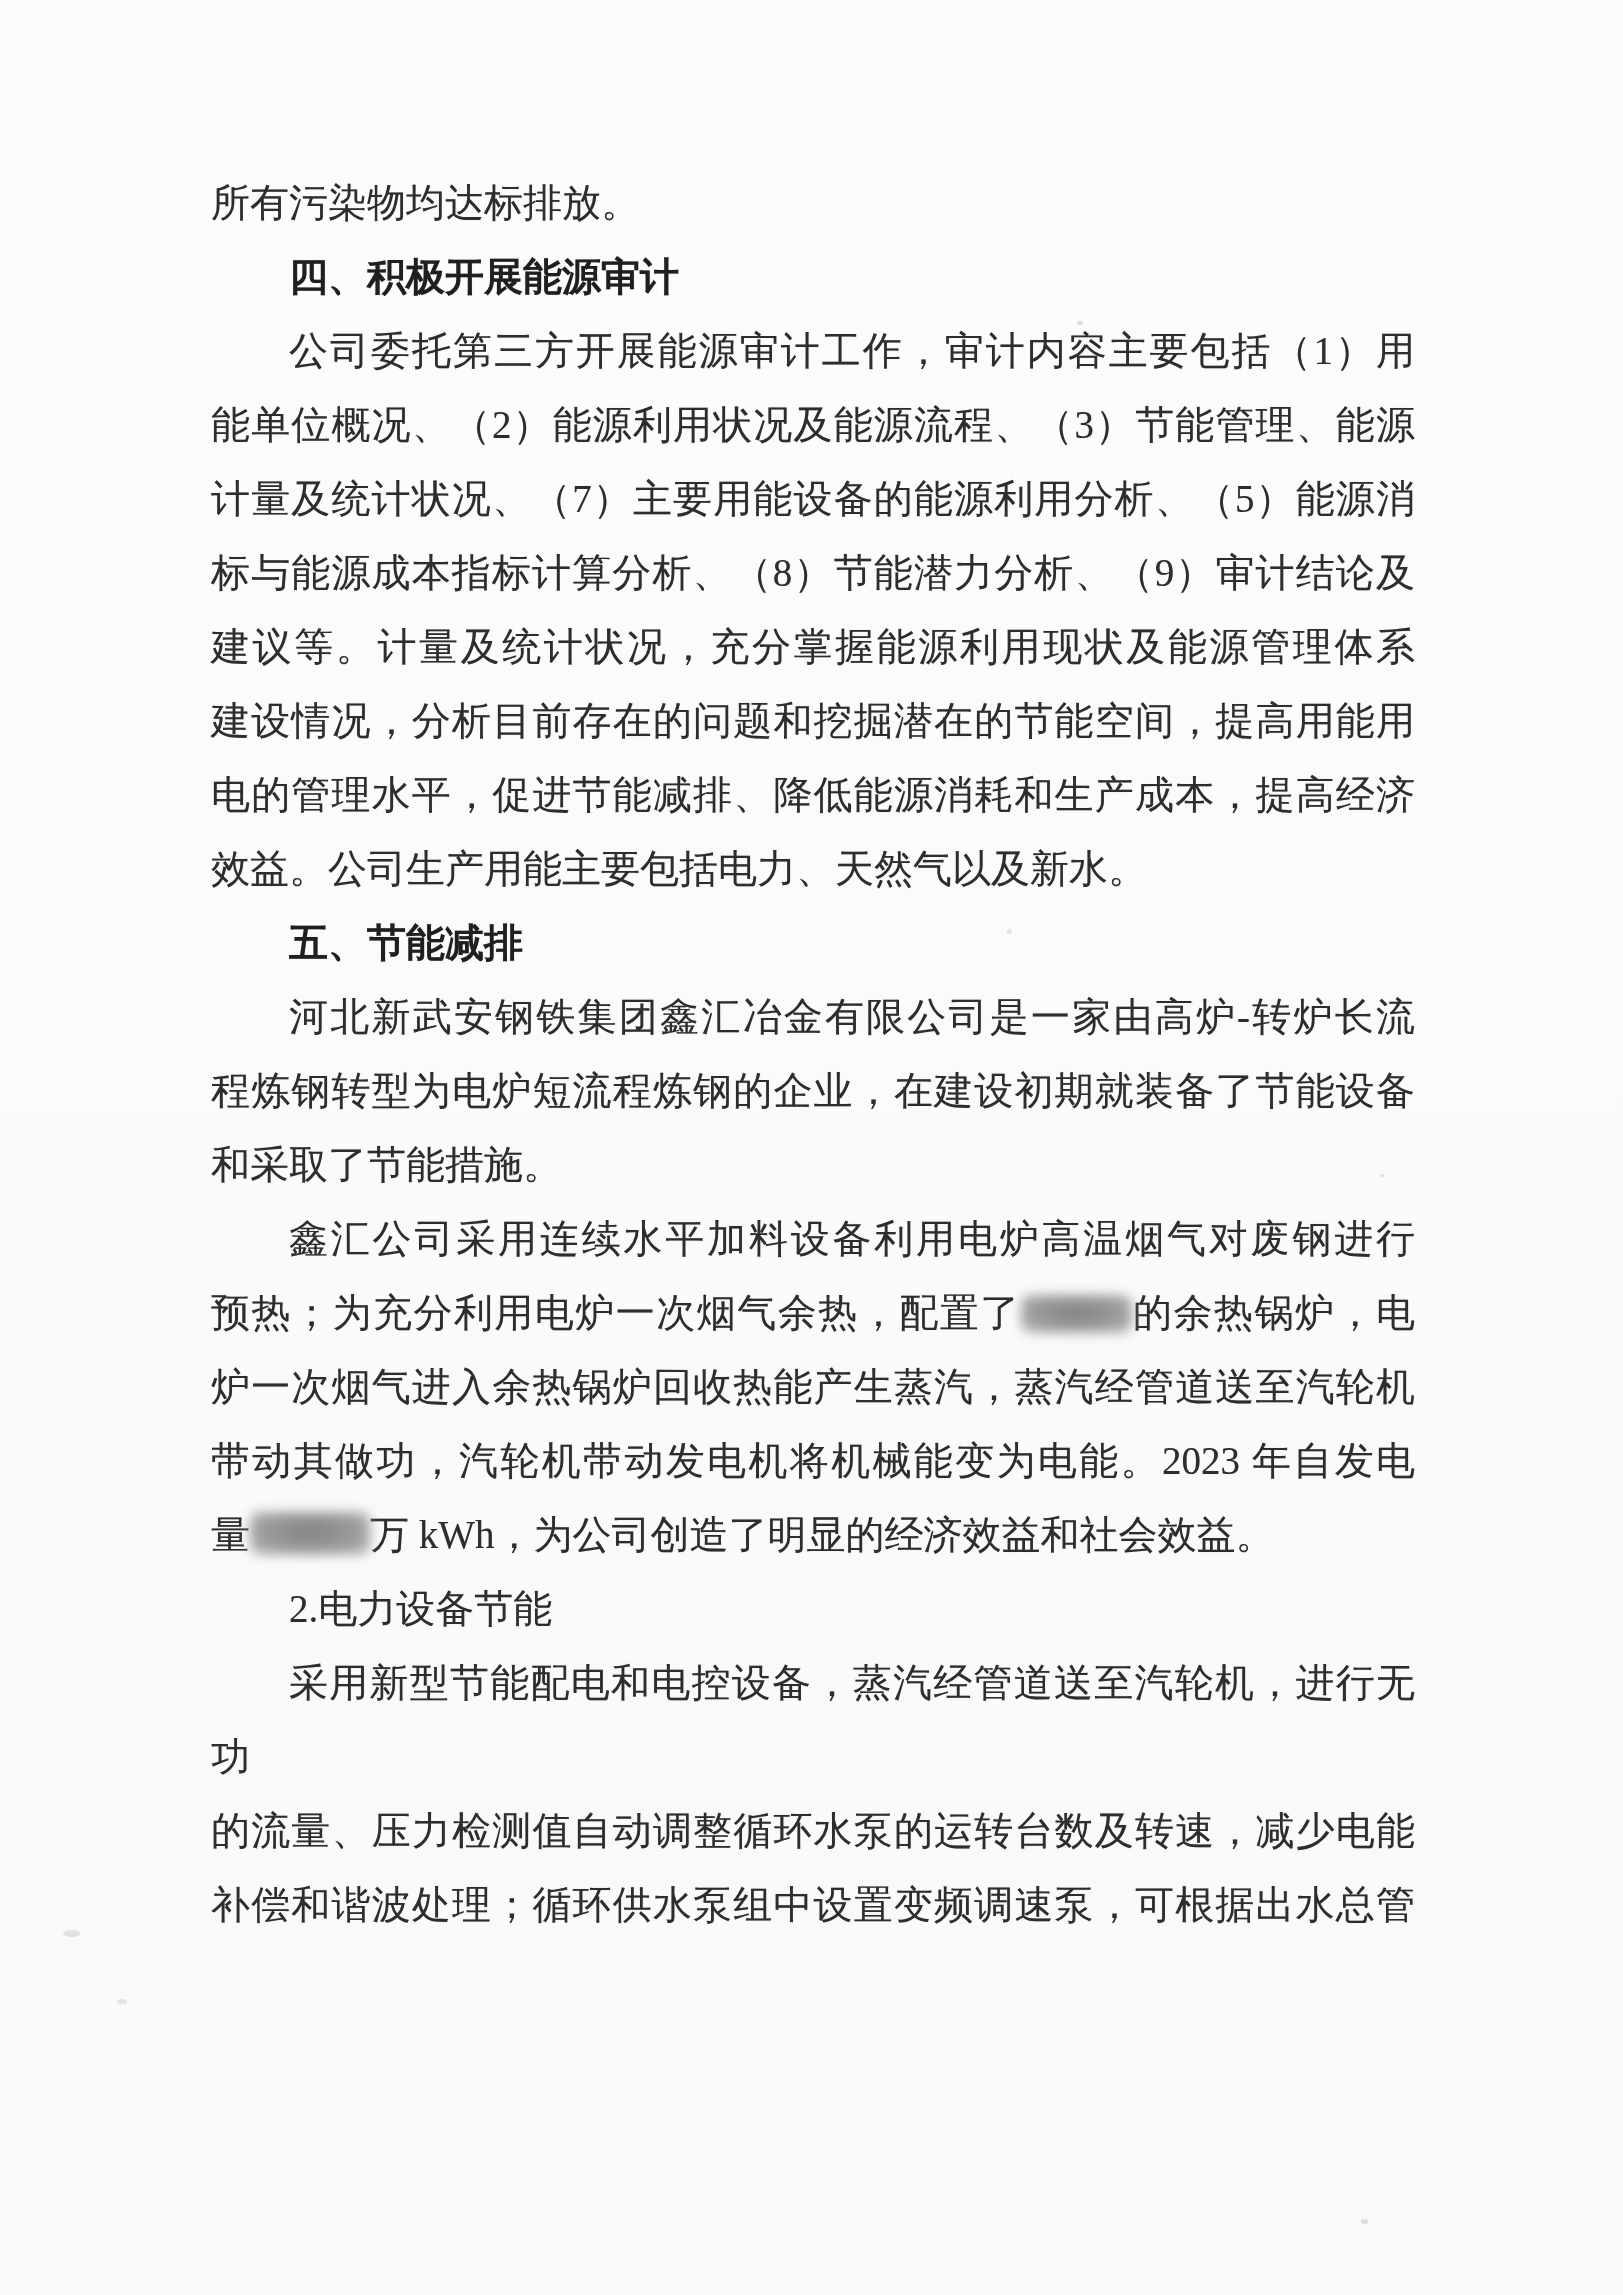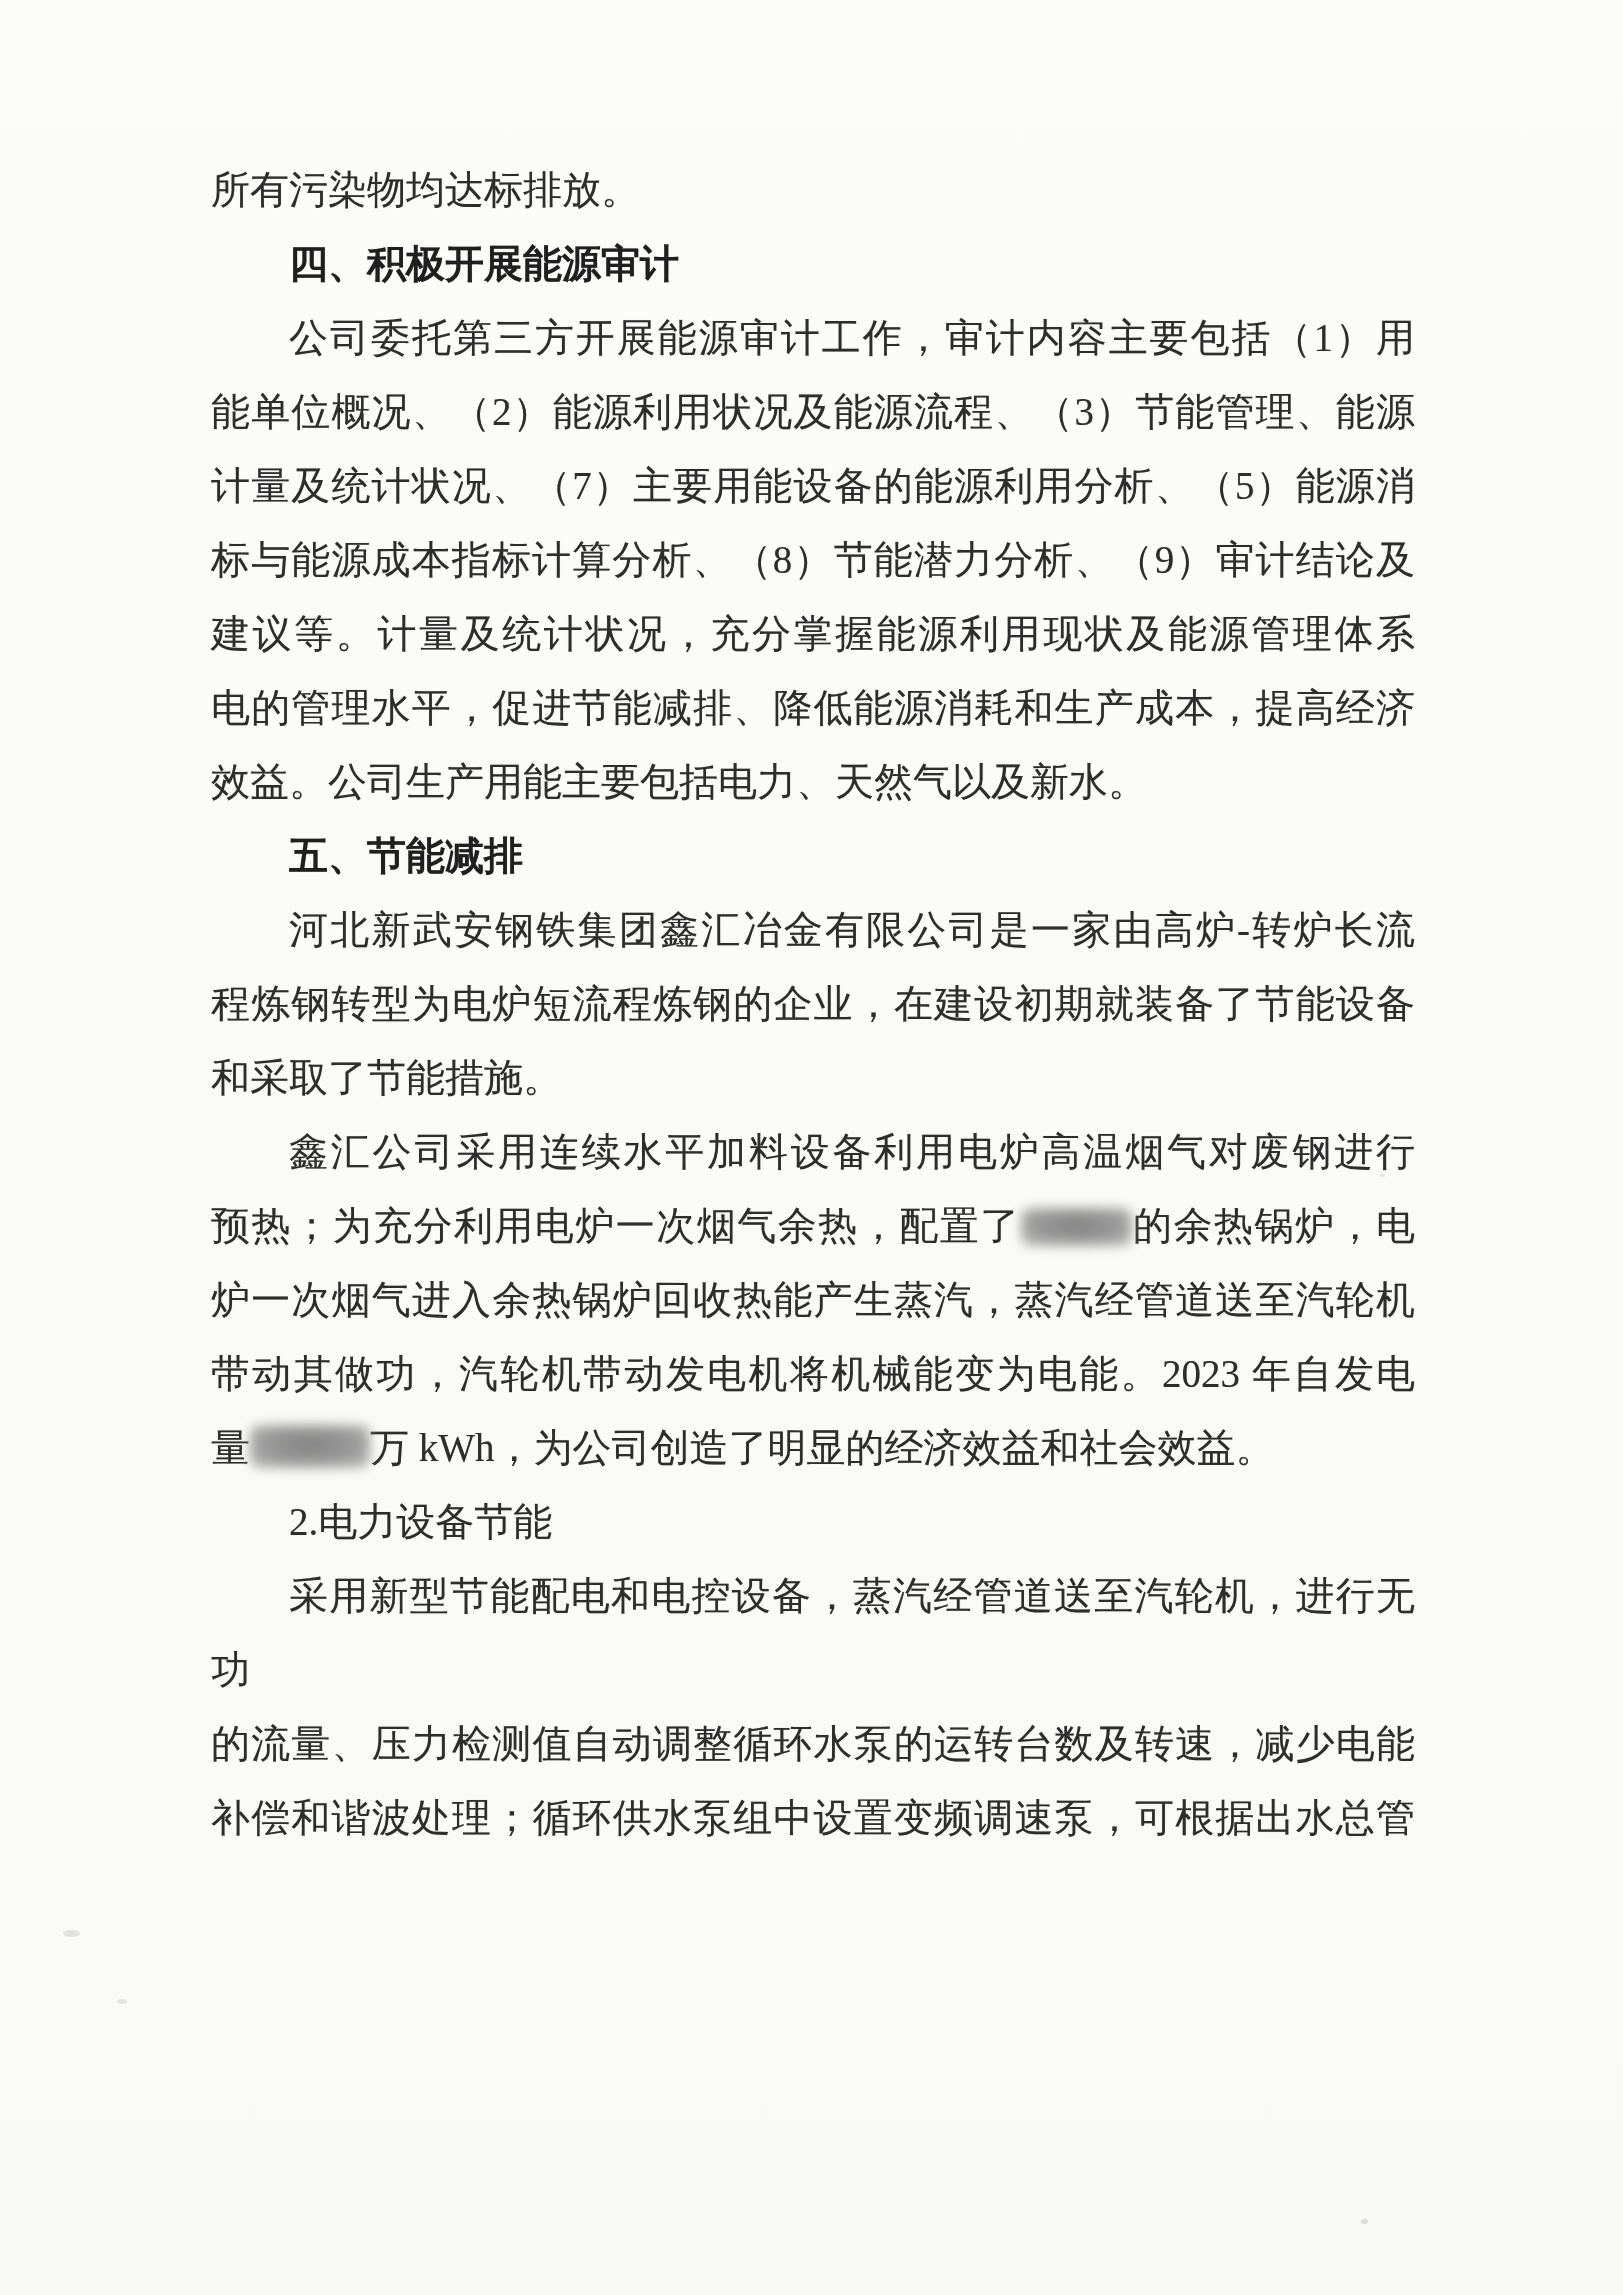--- a/index.html
+++ b/index.html
@@ -12,21 +12,21 @@
     position: relative;
     width: 1623px;
     height: 2295px;
     margin: 0 auto;
     background: linear-gradient(180deg, #fcfcfb 0%, #fafaf8 60%, #f9f9f7 100%);
     overflow: hidden;
   }
   .content {
     position: absolute;
     left: 211px;
-    top: 153px;
+    top: 166px;
     width: 1204px;
     font-family: "Liberation Serif", "DejaVu Serif", serif;
     font-size: 39px;
     line-height: 74px;
     color: #2d2d2d;
     text-shadow: 0 0 0.7px rgba(40,40,40,0.35);
   }
   .line {
     text-align: justify;
     text-align-last: justify;
@@ -64,20 +64,21 @@
 
 <div class="page">
   <div class="content">
       <div class="line paragraph last"><span>所有污染物均达标排放。</span></div>
       <div class="line heading first last"><span>四、积极开展能源审计</span></div>
       <div class="line paragraph first"><span>公司委托第三方开展能源审计工作，审计内容主要包括（1）用</span></div>
       <div class="line paragraph"><span>能单位概况、（2）能源利用状况及能源流程、（3）节能管理、能源</span></div>
       <div class="line paragraph"><span>计量及统计状况、（7）主要用能设备的能源利用分析、（5）能源消</span></div>
       <div class="line paragraph"><span>标与能源成本指标计算分析、（8）节能潜力分析、（9）审计结论及</span></div>
       <div class="line paragraph"><span>建议等。计量及统计状况，充分掌握能源利用现状及能源管理体系</span></div>
+      <div class="line paragraph"><span>建设情况，分析目前存在的问题和挖掘潜在的节能空间，提高用能用</span></div>
       <div class="line paragraph"><span>电的管理水平，促进节能减排、降低能源消耗和生产成本，提高经济</span></div>
       <div class="line paragraph last"><span>效益。公司生产用能主要包括电力、天然气以及新水。</span></div>
       <div class="line heading first last"><span>五、节能减排</span></div>
       <div class="line paragraph first"><span>河北新武安钢铁集团鑫汇冶金有限公司是一家由高炉-转炉长流</span></div>
       <div class="line paragraph"><span>程炼钢转型为电炉短流程炼钢的企业，在建设初期就装备了节能设备</span></div>
       <div class="line paragraph last"><span>和采取了节能措施。</span></div>
       <div class="line paragraph first"><span>鑫汇公司采用连续水平加料设备利用电炉高温烟气对废钢进行</span></div>
       <div class="line paragraph"><span>预热；为充分利用电炉一次烟气余热，配置了</span><span class="redact" style="width: 111px; height: 38px;"></span><span>的余热锅炉，电</span></div>
       <div class="line paragraph"><span>炉一次烟气进入余热锅炉回收热能产生蒸汽，蒸汽经管道送至汽轮机</span></div>
       <div class="line paragraph"><span>带动其做功，汽轮机带动发电机将机械能变为电能。2023 年自发电</span></div>

